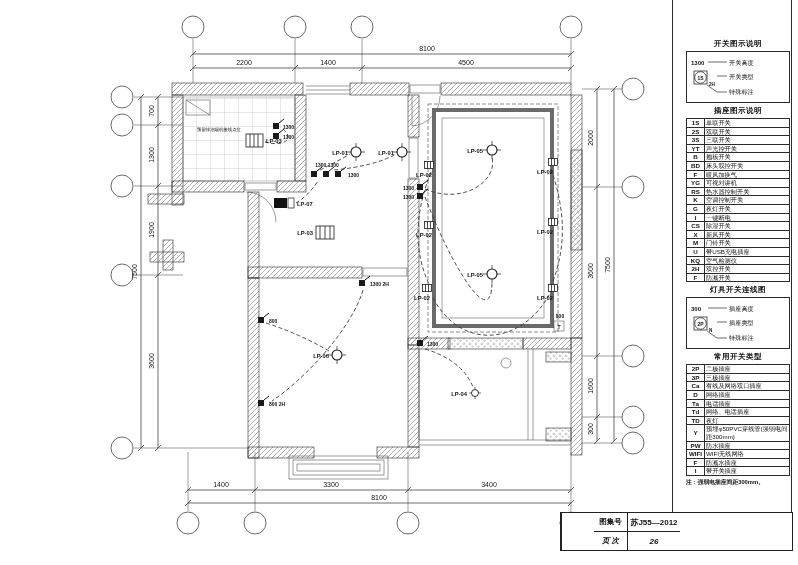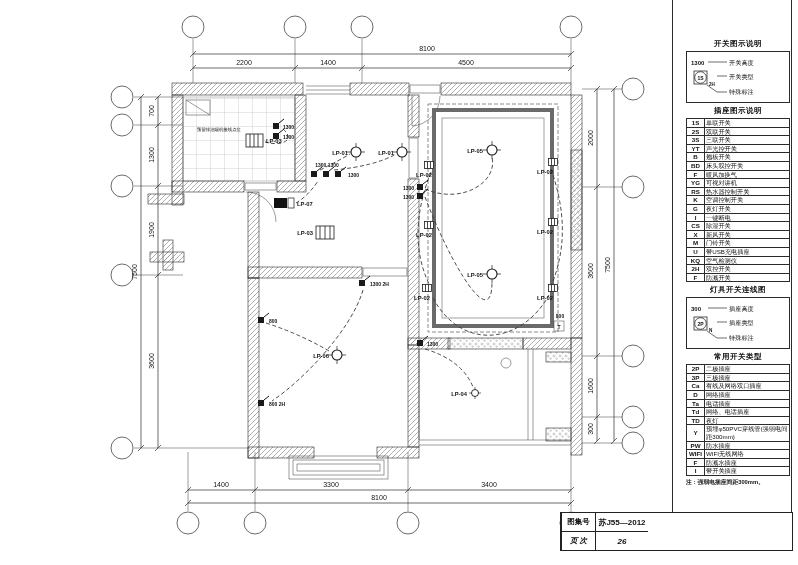--- a/index.html
+++ b/index.html
@@ -30,21 +30,21 @@
   .lg-note{font-size:5.8px;font-weight:bold;margin:2px 3px;}
 
   
   .caption{position:absolute;left:644px;top:466px;width:152px;height:34px;}
 
   
   .titleblock{position:absolute;left:560px;top:512px;width:231px;height:37px;
               border:1.4px solid #222;display:flex;background:#fff;}
   .tb-title{flex:1;display:flex;align-items:center;justify-content:center;
             font-size:10.5px;font-weight:bold;letter-spacing:2px;color:#111;}
-  .tb-right{width:86px;border-left:1.2px solid #222;display:flex;flex-direction:column;}
+  .tb-right{width:86px;border-left:1.2px solid #222;display:flex;flex-direction:column;padding-left:32px;}
   .tb-row{flex:1;display:flex;}
   .tb-row + .tb-row{border-top:1.2px solid #222;font-style:italic;}
   .tb-lab{width:33px;border-right:1.2px solid #222;display:flex;align-items:center;
           justify-content:center;font-size:7.5px;font-weight:bold;color:#111;}
   .tb-val{flex:1;display:flex;align-items:center;justify-content:center;
           font-size:8px;font-weight:bold;color:#111;}
 </style>
 </head>
 <body>
 

